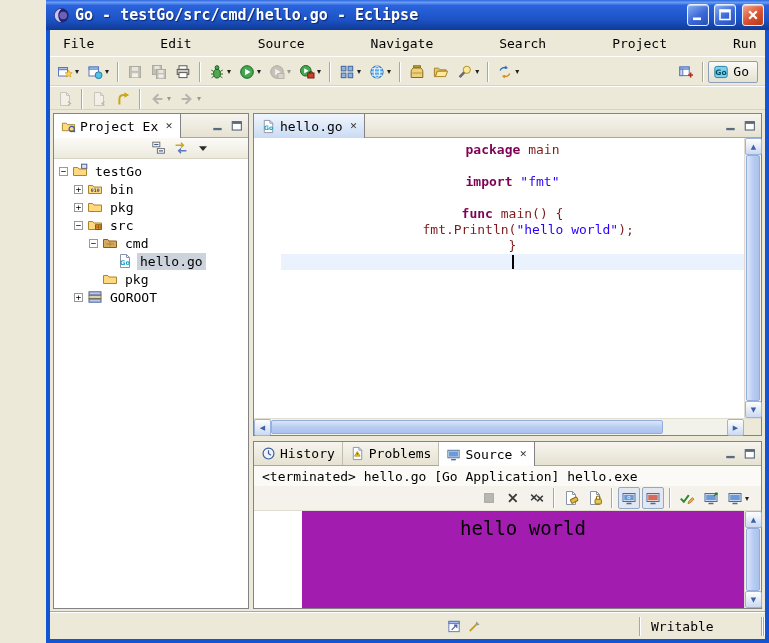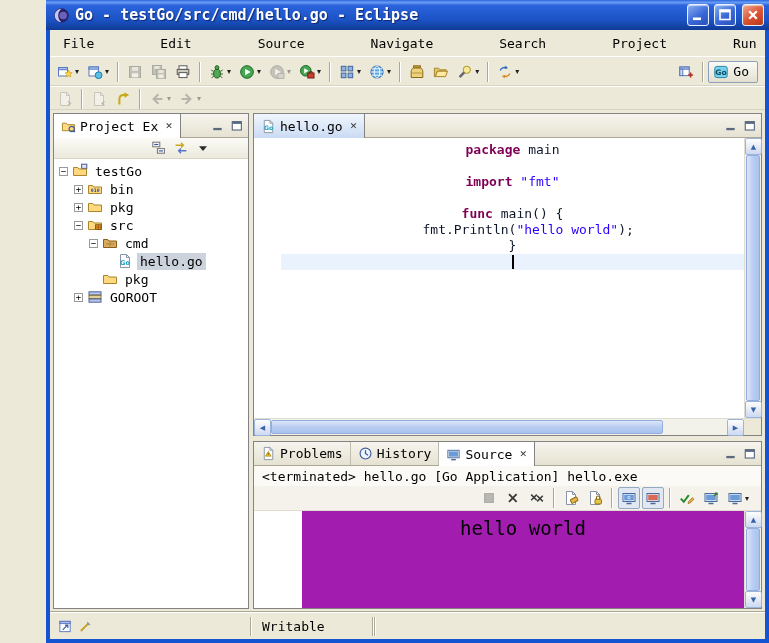--- a/index.html
+++ b/index.html
@@ -57,38 +57,38 @@
 .exp-spacer{width:13px;flex:none;}
 .nicon{width:16px;height:16px;flex:none;margin-right:4px;}
 .tlabel{padding:1px 3px;}
 .tlabel.selected{background:#cdd3dc;}
 .editor-row{flex:1;display:flex;min-height:0;}
 .code{flex:1;padding:4px 0 0 27px;overflow:hidden;white-space:pre;}
 .cl{height:16px;line-height:16px;font-size:13px;}
 .cl.current{background:#e9f2fd;}
 .kw{color:#7f0055;font-weight:bold;}
 .str{color:#2a00ff;}
-.pl{color:#0f172a;}
+.pl{color:#7f1d1d;}
 .caret{display:inline-block;width:2px;height:14px;margin-top:1px;background:#000;vertical-align:top;}
 .vscroll{width:17px;flex:none;display:flex;flex-direction:column;background:#f2f1ea;border-left:1px solid #e0ddd0;}
 .hscroll-row{height:17px;flex:none;display:flex;border-top:1px solid #e0ddd0;}
 .hscroll{flex:1;display:flex;background:#f2f1ea;}
 .scorner{width:17px;flex:none;background:#ece9d8;}
 .sbtn{width:17px;height:17px;flex:none;display:flex;align-items:center;justify-content:center;color:#3a62a8;font-size:7px;font-family:"DejaVu Sans",sans-serif;
  background:linear-gradient(180deg,#fefefe,#cdd9f1);border:1px solid #9cb4dc;border-radius:2px;}
 .vtrack{flex:1;position:relative;}
 .vthumb{position:absolute;left:1px;right:1px;top:0;border:1px solid #93aede;border-radius:2px;background:linear-gradient(90deg,#dce6f8,#b9cdf2 50%,#aac2ee);}
 .htrack{flex:1;position:relative;}
 .hthumb{position:absolute;top:1px;bottom:1px;left:0;border:1px solid #93aede;border-radius:2px;background:linear-gradient(180deg,#dce6f8,#b9cdf2 50%,#aac2ee);}
 .console-status{height:20px;flex:none;display:flex;align-items:center;padding:0 8px;background:#fbfaf6;font-size:13px;white-space:nowrap;overflow:hidden;}
 .console-toolbar{height:25px;flex:none;display:flex;align-items:center;justify-content:flex-end;padding-right:8px;background:#f4f2ea;border-bottom:1px solid #e0ddd0;}
 .console-body{flex:1;display:flex;min-height:0;}
 .console-output{flex:1;padding:6px 8px;white-space:pre;font-size:19px;background:#a21caf;margin-left:48px;}
 .ctabs{display:flex;align-items:stretch;}
-.statusbar{height:27px;flex:none;display:flex;align-items:center;background:#ece9d8;border-top:1px solid #fff;box-shadow:0 -1px 0 #aca899;}
+.statusbar{height:27px;flex:none;display:flex;align-items:center;background:#ece9d8;border-top:1px solid #fff;box-shadow:0 -1px 0 #aca899;justify-content:flex-end;}
 .trim{width:200px;height:100%;flex:none;display:flex;align-items:center;gap:5px;padding-left:8px;}
 .trim .ticon{width:15px;height:15px;}
 .sdiv{width:2px;height:19px;flex:none;border-left:1px solid #aca899;border-right:1px solid #fff;}
 .scell{height:100%;display:flex;align-items:center;padding-left:10px;font-size:13px;}
 .scell.w1{width:120px;}
 .scell.w2{width:103px;}
 </style>
 </head>
 <body>
 
@@ -572,36 +572,36 @@
         </div>
 
         <div class="sash"></div>
 
         <div class="panel console-panel">
           <div class="tabrow">
             <span class="ctabs">
                 <span class="tab">
                   <span class="ticon">
                     <svg width="100%" height="100%" viewBox="0 0 16 16">
+                      <circle cx="8" cy="8" r="5.8" fill="#eef4fc" stroke="#3a5a9a" stroke-width="1.2"></circle>
+                      <path d="M8 4.6V8l2.6 1.8" fill="none" stroke="#3a5a9a" stroke-width="1.3"></path>
+                    </svg>
+                  </span>
+                  <span class="tab-label">History</span>
+                </span>
+                <span class="tab">
+                  <span class="ticon">
+                    <svg width="100%" height="100%" viewBox="0 0 16 16">
                       <path d="M3.5 1.5h6l3 3v10h-9z" fill="#fff" stroke="#8a94a8"></path>
                       <path d="M9.5 1.5v3h3" fill="none" stroke="#8a94a8"></path>
                       <path d="M4.8 10.8l3-5 3 5z" fill="#f8c818" stroke="#9a7a08" stroke-width=".7"></path>
                       <path d="M7.8 7.6v1.8" stroke="#5a4a00"></path>
                     </svg>
                   </span>
                   <span class="tab-label">Problems</span>
-                </span>
-                <span class="tab">
-                  <span class="ticon">
-                    <svg width="100%" height="100%" viewBox="0 0 16 16">
-                      <circle cx="8" cy="8" r="5.8" fill="#eef4fc" stroke="#3a5a9a" stroke-width="1.2"></circle>
-                      <path d="M8 4.6V8l2.6 1.8" fill="none" stroke="#3a5a9a" stroke-width="1.3"></path>
-                    </svg>
-                  </span>
-                  <span class="tab-label">History</span>
                 </span>
                 <span class="tab active">
                   <span class="ticon">
                     <svg width="100%" height="100%" viewBox="0 0 16 16">
                       <rect x="2" y="3.5" width="12" height="8" fill="#eef4fc" stroke="#4a6a9a"></rect>
                       <rect x="3.2" y="4.7" width="9.6" height="5.6" fill="#6a9ad8"></rect>
                       <path d="M5.5 13.5h5" stroke="#4a6a9a" stroke-width="1.5"></path>
                     </svg>
                   </span>
                   <span class="tab-label">Source</span>

